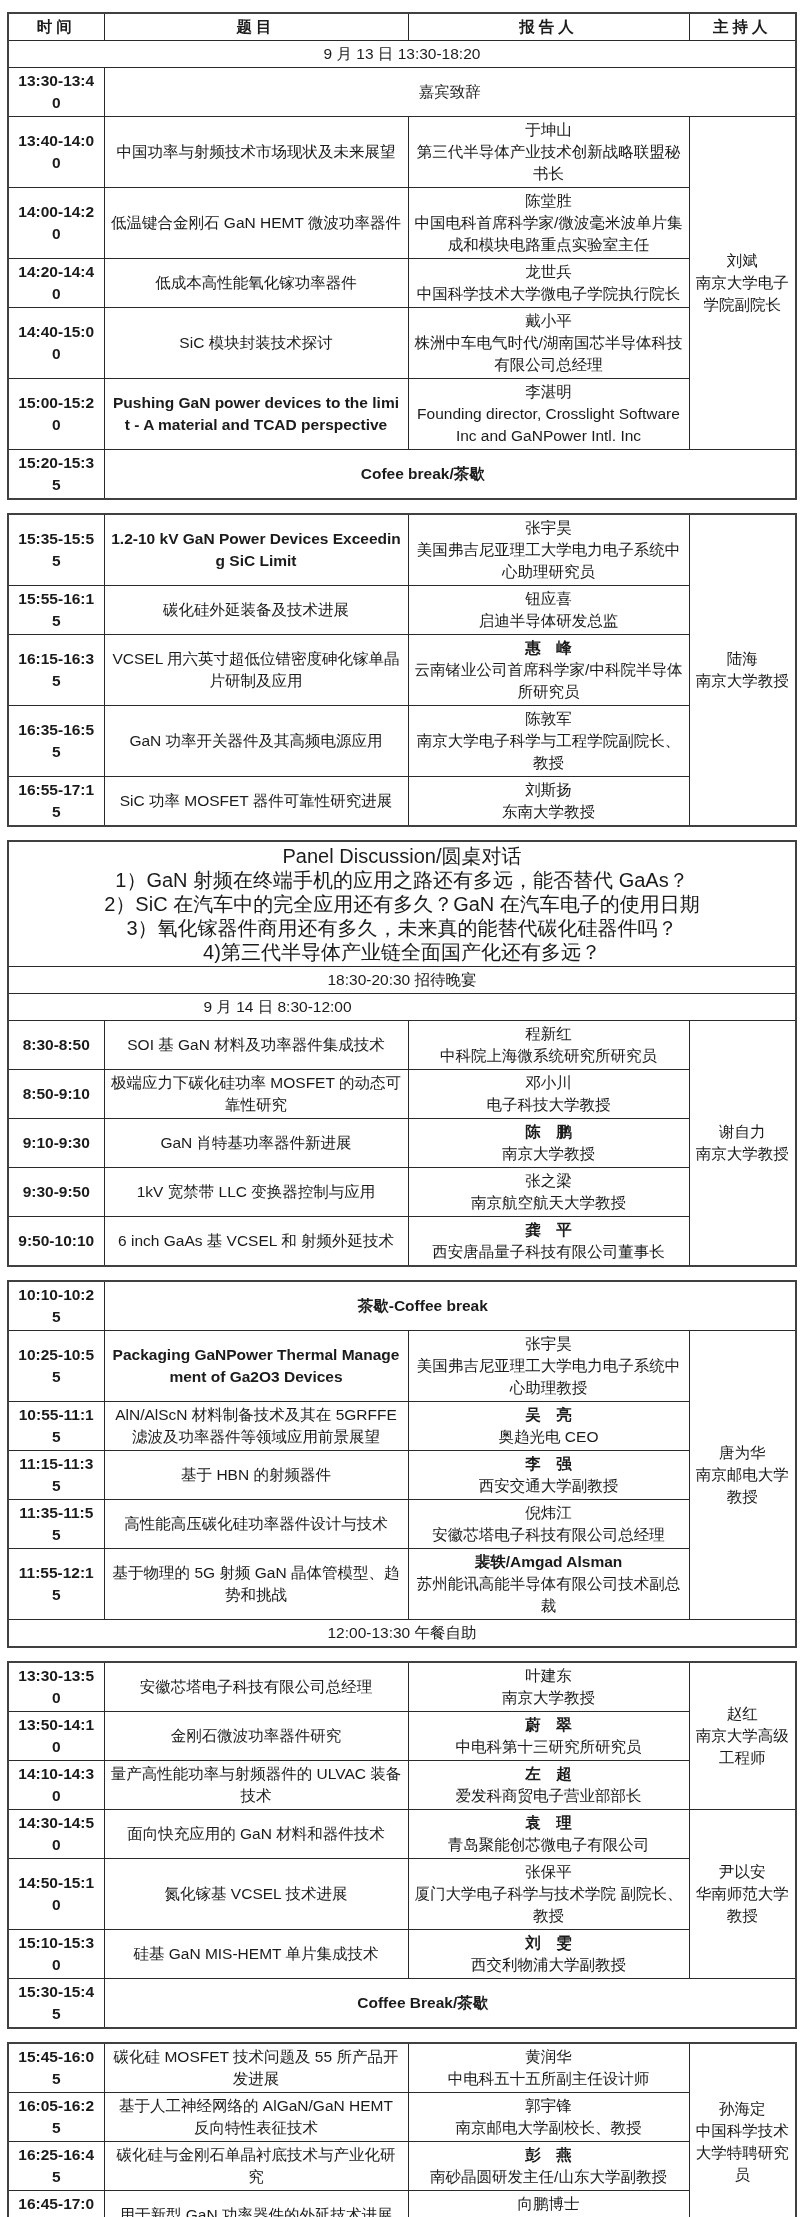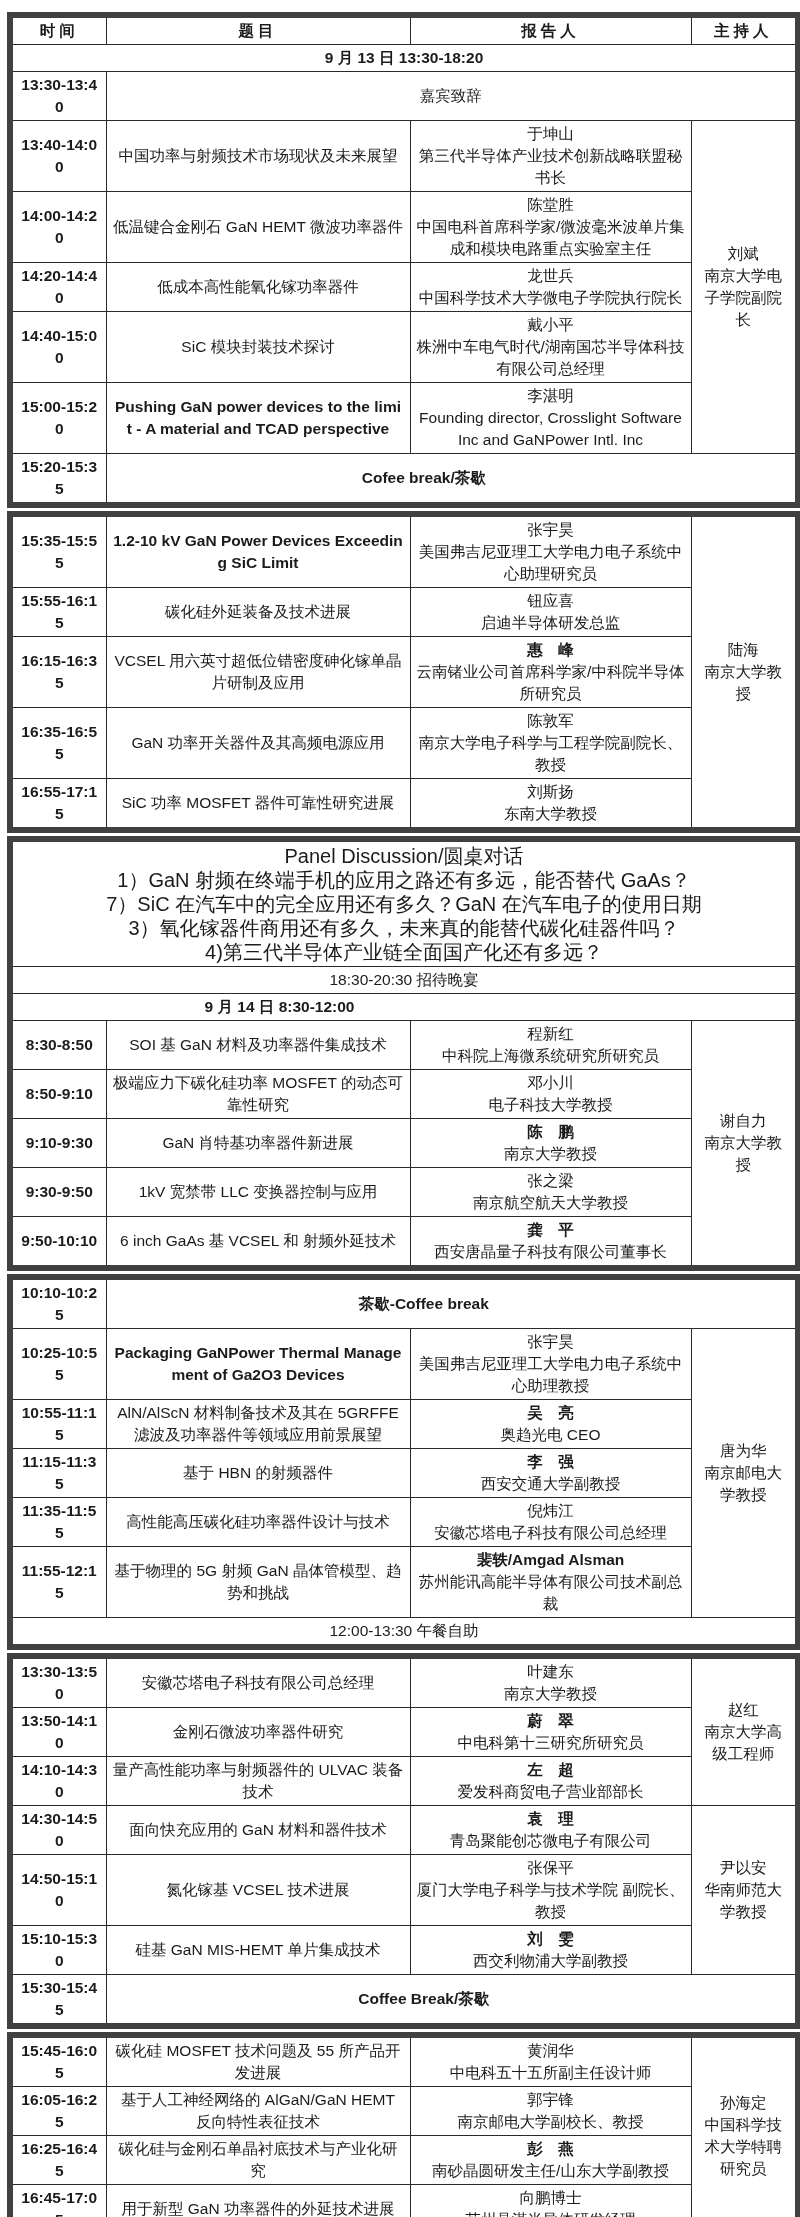--- a/index.html
+++ b/index.html
@@ -9,22 +9,22 @@
     width:800px;
   }
   #schedule-root{
     width:790px;
     margin:12px 0 10px 7px;
   }
   table.sched{
     border-collapse:collapse;
     table-layout:fixed;
     width:788px;
-    border:6px solid #404040;
-    margin-bottom:3px;
+    border:2px solid #404040;
+    margin-bottom:13px;
     background:#ffffff;
   }
   table.sched td, table.sched th{
     border:1px solid #2a2a2a;
     text-align:center;
     vertical-align:middle;
     padding:2px 6px;
     font-size:15.5px;
     line-height:22px;
     word-break:break-all;
@@ -36,21 +36,21 @@
     padding:4px 2px;
     border-bottom:2px solid #2a2a2a;
   }
   td.time{
     font-weight:bold;
     font-size:14.5px;
     padding:2px 1px;
     word-break:keep-all;
   }
   td.day{
-    font-weight:bold;
+    font-weight:normal;
     padding:3px 6px;
     word-break:keep-all;
   }
   td.day.shift{ padding-right:255px; }
   td.full{
     font-weight:normal;
     padding:3px 6px;
     word-break:keep-all;
   }
   td.spanmsg{ padding:3px 6px; }
@@ -197,21 +197,21 @@
         <col style="width: 96px;">
         <col style="width: 304px;">
         <col style="width: 281px;">
         <col style="width: 107px;">
       </colgroup>
       <tbody>
         <tr>
           <td class="panel" colspan="4">
             <div class="panel-line">Panel Discussion/圆桌对话</div>
             <div class="panel-line">1）GaN 射频在终端手机的应用之路还有多远，能否替代 GaAs？</div>
-            <div class="panel-line">7）SiC 在汽车中的完全应用还有多久？GaN 在汽车电子的使用日期</div>
+            <div class="panel-line">2）SiC 在汽车中的完全应用还有多久？GaN 在汽车电子的使用日期</div>
             <div class="panel-line">3）氧化镓器件商用还有多久，未来真的能替代碳化硅器件吗？</div>
             <div class="panel-line">4)第三代半导体产业链全面国产化还有多远？</div>
           </td>
         </tr>
         <tr>
           <td class="full" colspan="4">18:30-20:30  招待晚宴</td>
         </tr>
         <tr>
           <td class="day shift" colspan="4">9 月 14 日 8:30-12:00</td>
         </tr>

